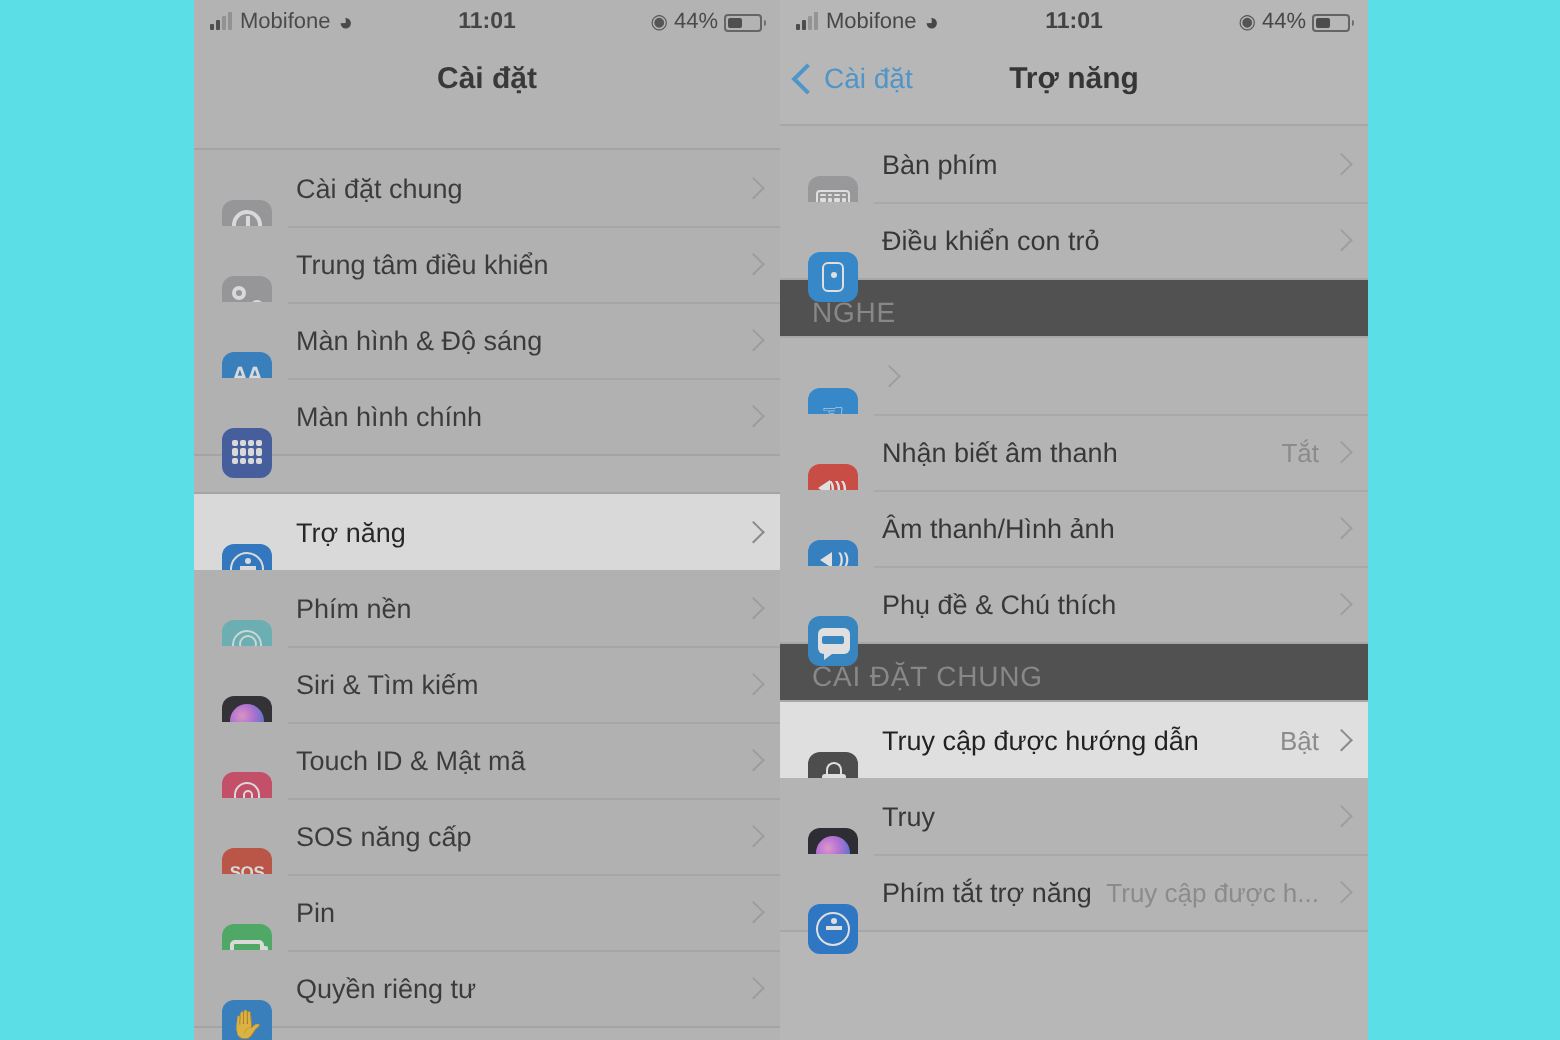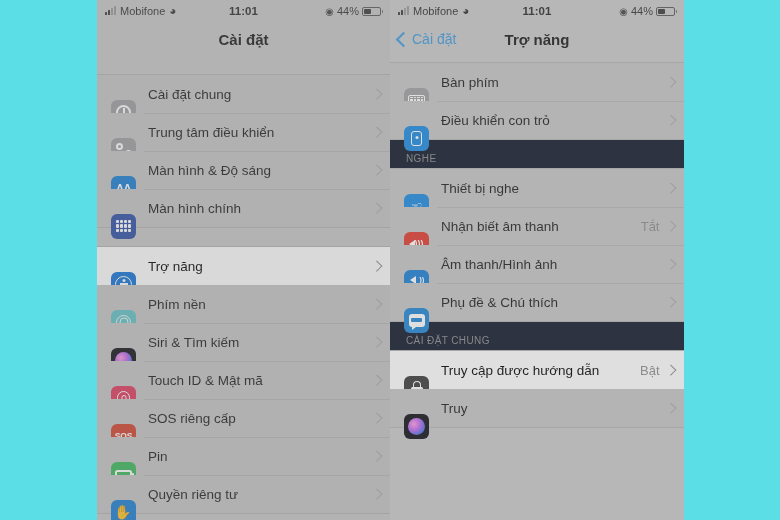--- a/index.html
+++ b/index.html
@@ -60,22 +60,22 @@
   .chev-back{width:9px;height:9px;border-left:2.2px solid #3e9be0;border-bottom:2.2px solid #3e9be0;transform:rotate(45deg);margin-right:1px;}
 
   .scrollarea{position:relative;background:#c9c9c9;height:464px;overflow:hidden;}
 
   
   .gap{height:18px;background:#c9c9c9;}
   .gap.xs{height:6px;}
   .group{background:#c4c4c4;border-top:1px solid #b4b4b4;border-bottom:1px solid #b4b4b4;}
   .sechead{
     height:24px;display:flex;align-items:flex-end;
-    padding:0 0 4px 16px;font-size:10px;letter-spacing:.4px;
-    color:#8a8a8a;background:#0f172a;text-transform:uppercase;
+    padding:0 0 4px 16px;font-size:14px;letter-spacing:.4px;
+    color:#8a8a8a;background:#404040;text-transform:uppercase;
   }
 
   .row{
     display:flex;align-items:center;height:38px;
     padding-left:14px;padding-right:10px;
     position:relative;background:#c6c6c6;
   }
   .row + .row::before{
     content:"";position:absolute;left:47px;right:0;top:0;height:1px;background:#b6b6b6;
   }
@@ -252,21 +252,21 @@
           <span class="ico" style="background:#e03a5f;">
               <span class="g-finger"></span>
             </span>
           <span class="label">Touch ID &amp; Mật mã</span>
           <span class="chev"></span>
         </div>
         <div class="row">
           <span class="ico" style="background:#d3442f;">
               <span class="g-sos">SOS</span>
             </span>
-          <span class="label">SOS riêng cấp</span>
+          <span class="label">SOS năng cấp</span>
           <span class="chev"></span>
         </div>
         <div class="row">
           <span class="ico" style="background:#3cb95b;">
               <span class="g-batt"></span>
             </span>
           <span class="label">Pin</span>
           <span class="chev"></span>
         </div>
         <div class="row">
@@ -347,21 +347,20 @@
         </div>
       </div>
 
       <div class="sechead">NGHE</div>
 
       <div class="group">
         <div class="row">
           <span class="ico" style="background:#1b8ae0;">
               <span class="g-ear">☜</span>
             </span>
-          <span class="label">Thiết bị nghe</span>
           <span class="chev"></span>
         </div>
         <div class="row">
           <span class="ico" style="background:#e03b30;">
               <span class="g-sound">
                 <i></i>
                 <b>)))</b>
               </span>
             </span>
           <span class="label">Nhận biết âm thanh</span>
@@ -404,20 +403,28 @@
           <span class="value">Bật</span>
           <span class="chev"></span>
         </div>
         <div class="row">
           <span class="ico" style="background:#101018;">
               <span class="g-siri"></span>
             </span>
           <span class="label">Truy</span>
           <span class="chev"></span>
         </div>
+        <div class="row">
+          <span class="ico" style="background:#1273d8;">
+              <span class="g-access"></span>
+            </span>
+          <span class="label">Phím tắt trợ năng</span>
+          <span class="value trunc">Truy cập được h...</span>
+          <span class="chev"></span>
+        </div>
       </div>
 
       <div class="bottomfill"></div>
     </div>
   </div>
 
   <div class="spacer-right"></div>
 </div>
 
 </body></html>

